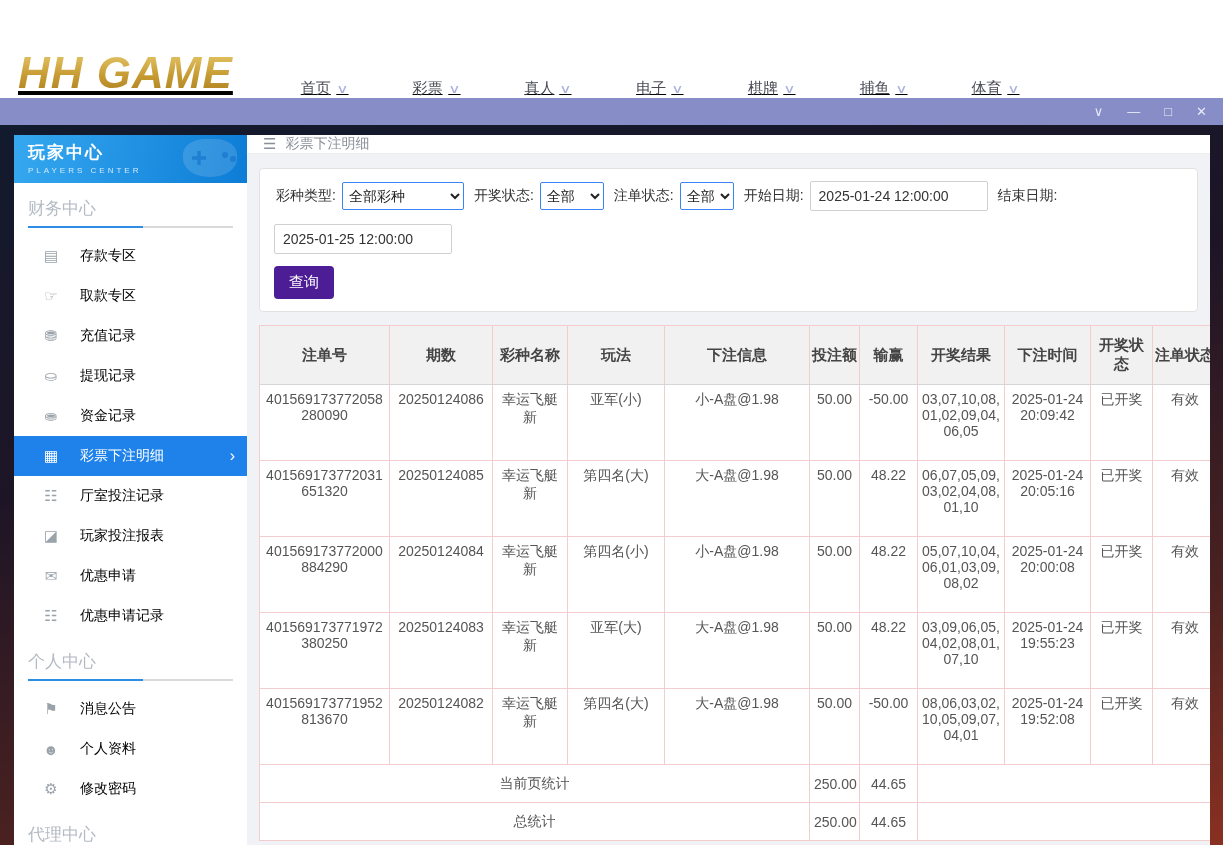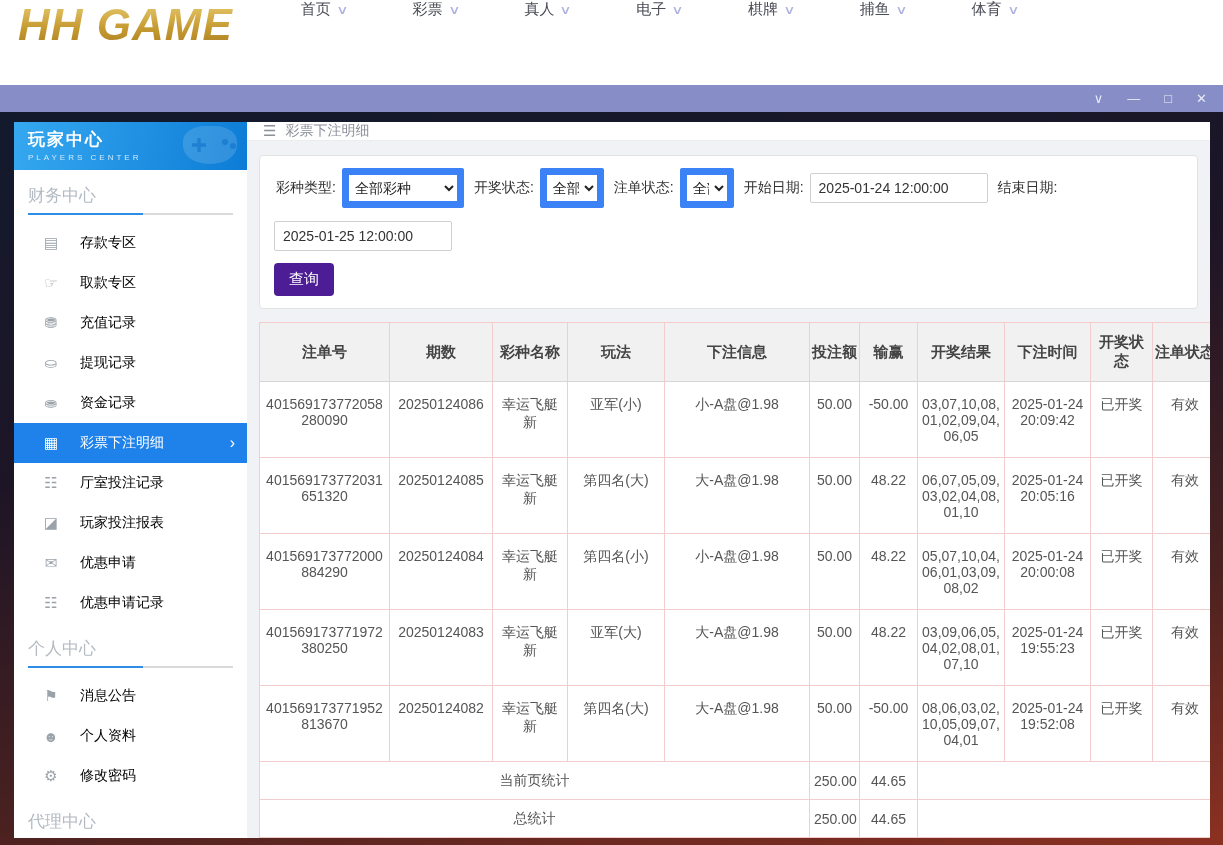--- a/index.html
+++ b/index.html
@@ -1,20 +1,20 @@
 <!DOCTYPE html>
 <html><head>
 <meta charset="utf-8">
 <style>
   * { box-sizing: border-box; margin: 0; padding: 0; }
   html,body { width:1223px; height:845px; overflow:hidden;
     font-family:"Liberation Sans","DejaVu Sans",sans-serif; background:#fff; }
 
   
-  .topbar { height:85px; background:#fff; display:flex; align-items:flex-start; }
+  .topbar { height:98px; background:#fff; display:flex; align-items:flex-end;text-decoration:underline; }
   .logo { margin-left:18px; font-size:44px; font-style:italic; font-weight:bold;
     letter-spacing:1px; background:linear-gradient(180deg,#e9cd72 0%,#c79b33 55%,#a87d1e 100%);
     -webkit-background-clip:text; background-clip:text; color:transparent; white-space:nowrap; }
   .top-nav { display:flex; margin-left:68px; gap:66px; }
   .nav-item { display:flex; align-items:center; gap:7px; cursor:pointer; }
   .nav-label { font-size:15px; color:#4a4c56; }
   .nav-chev { font-size:12px; color:#aab0de; transform:scaleX(1.4); }
 
   
   .titlebar { height:27px; background:#878dc6; display:flex; align-items:center;
@@ -56,36 +56,36 @@
     padding-left:16px; gap:9px; border-bottom:1px solid #ededed; }
   .page-head .burger { color:#8a9099; font-size:15px; }
   .page-head .ptitle { color:#8a9099; font-size:14px; }
   .content { padding:14px 12px 0; flex:1; display:flex; flex-direction:column; }
 
   .filter-panel { background:#fff; border:1px solid #e2e2e2; border-radius:4px;
     padding:12px 14px 12px; margin-bottom:13px; }
   .filter-row { display:flex; align-items:center; flex-wrap:wrap; row-gap:13px; }
   .f-label { font-size:14px; color:#333; margin:0 6px 0 2px; white-space:nowrap; }
   .f-label.gap { margin-left:10px; }
-  select { font-size:14px; color:#222; padding:4px 2px; border:7px solid #3b82f6;
+  select { font-size:14px; color:#222; padding:4px 2px; border:1px solid #3b82f6;
     border-radius:2px; background:#fff; font-family:inherit; }
   .sel-lottery { width:122px; } .sel-draw { width:64px; } .sel-order { width:54px; }
   .date-input { width:178px; font-size:14px; color:#333; padding:6px 8px;
     border:1px solid #d0d0d0; border-radius:2px; font-family:inherit; }
   .btn-query { margin-top:12px; background:#4c1d95; color:#fff; font-size:15px;
     border:none; border-radius:4px; padding:7px 15px; cursor:pointer; font-family:inherit; }
 
   
   .bet-table { width:100%; border-collapse:collapse; background:#fff; table-layout:fixed; }
   .bet-table th { background:#f1f1f1; color:#444; font-size:15px; font-weight:bold;
     border:1px solid #f3cdcd; border-bottom:1px solid #d6d6d6; padding:10px 2px; }
   .bet-table td { border:1px solid #f3cdcd; color:#555; font-size:14px;
     text-align:center; padding:6px 4px; vertical-align:middle; background:#fff; }
   .bet-table tr.data-row { height:76px; }
-  .bet-table tr.data-row td { vertical-align:top; padding-top:14px; }
+  .bet-table tr.data-row td { vertical-align:top; padding-top:6px; }
   .bet-table tr.sum-row { height:38px; }
   td.brk { word-break:break-all; }
 
   
   .footer-panel { background:#fff; border:1px solid #e2e2e2; border-radius:4px;
     height:52px; margin:13px 0 12px; display:flex; align-items:center;
     justify-content:space-between; padding:0 15px; }
   .pp-left { font-size:14px; color:#333; }
   .pager { display:flex; align-items:center; gap:22px; font-size:14px; }
   .pg-text { color:#333; }

